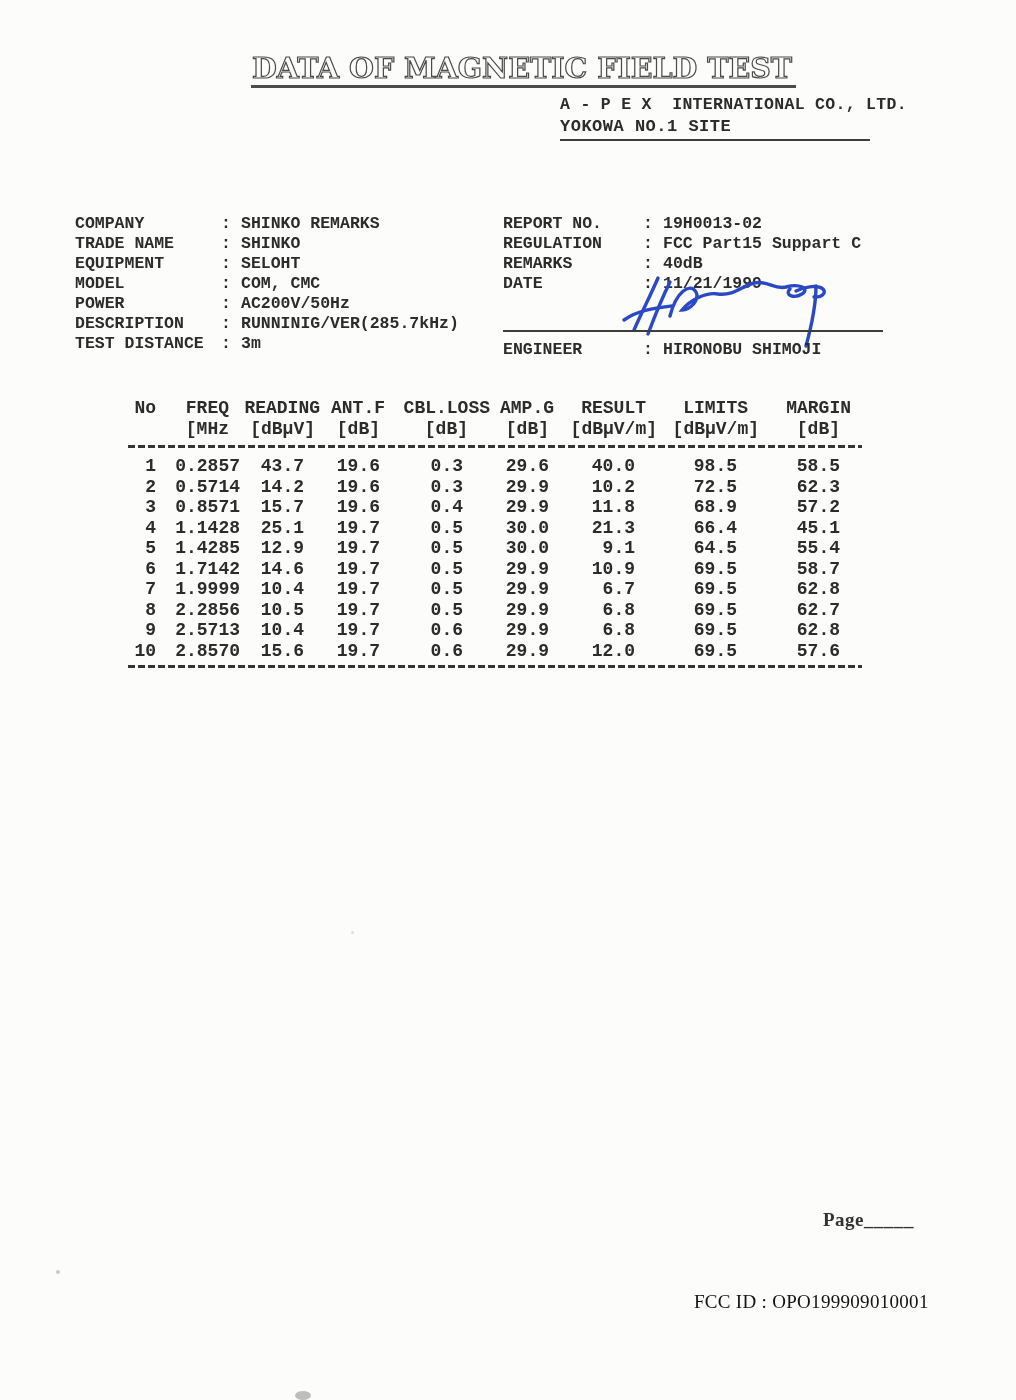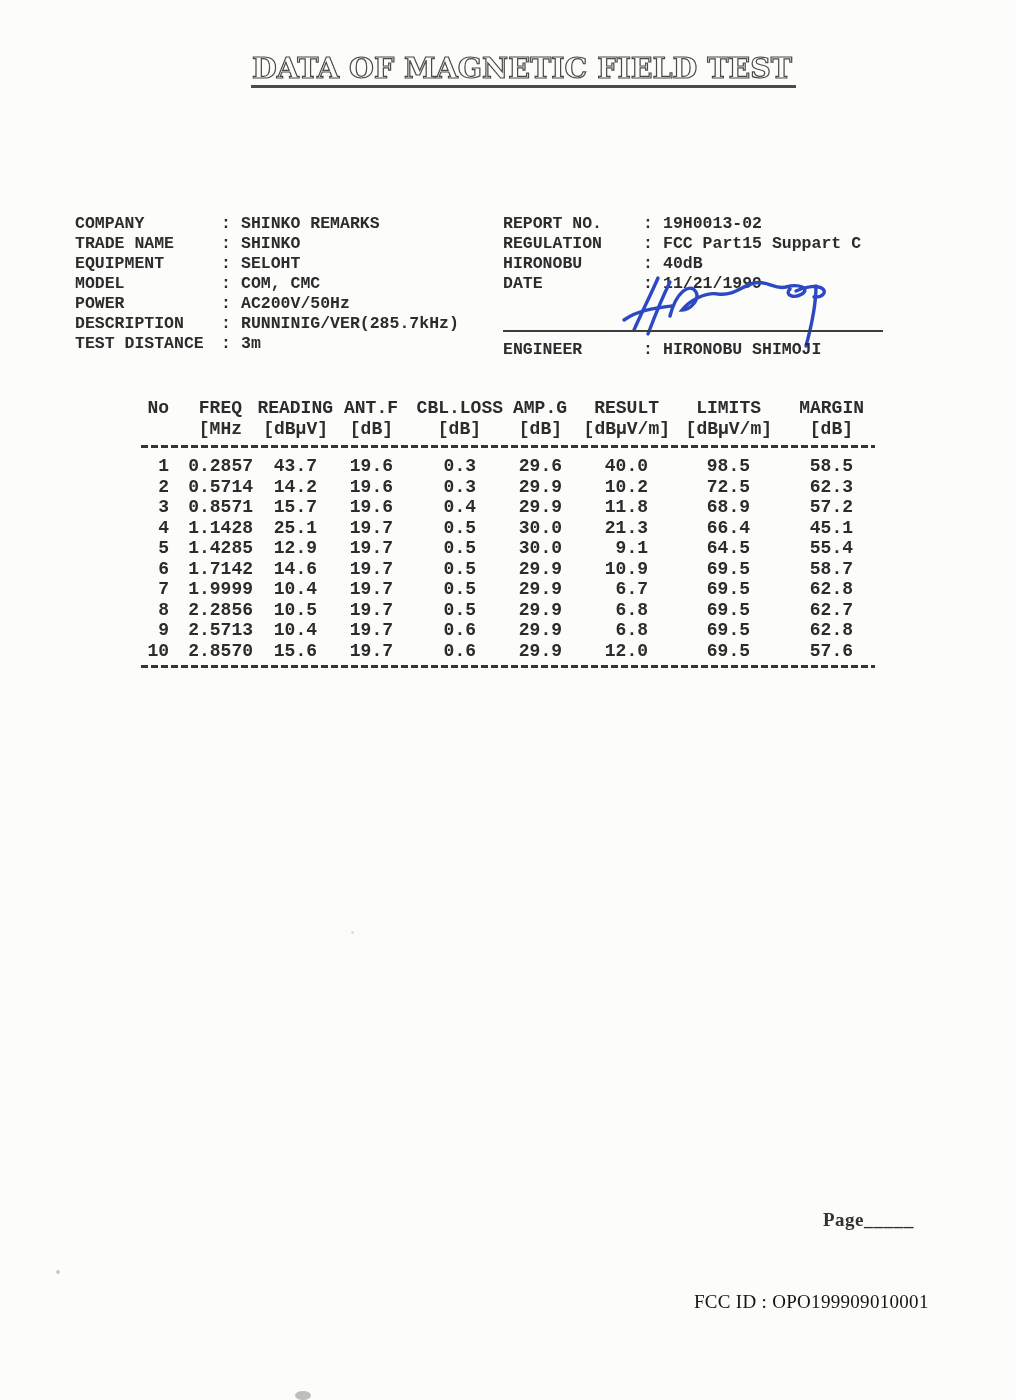--- a/index.html
+++ b/index.html
@@ -34,21 +34,21 @@
   .info-right .ilab{width:140px;}
   .icolon{width:10px;}
   .ival{margin-left:10px;}
   
   .sig-svg{position:absolute;left:612px;top:262px;width:278px;height:92px;}
   .sig-line{position:absolute;left:503px;top:330px;width:380px;height:2px;background:#3d3d3d;}
   .engineer-row{position:absolute;left:503px;top:340px;display:flex;font-size:16.5px;font-weight:700;white-space:pre;}
   .engineer-row .ilab{width:140px;}
   .engineer-row .ival{margin-left:10px;}
   
-  .data-table{position:absolute;left:139px;top:398px;width:740px;font-size:18px;font-weight:700;}
+  .data-table{position:absolute;left:126px;top:398px;width:740px;font-size:18px;font-weight:700;}
   .t-row{display:flex;height:20.5px;line-height:20px;white-space:pre;}
   .t-cell{display:flex;justify-content:flex-end;align-items:flex-start;}
   .t-dash{
     height:3px;width:734px;margin:6px 0 0 2px;
     background:repeating-linear-gradient(90deg,#353535 0 7px,transparent 7px 10px);
   }
   .t-body{margin-top:8px;}
   .t-dash.bottom{margin-top:4px;}
   
   .formula{position:absolute;left:145px;top:700px;font-size:16.5px;font-weight:700;white-space:pre;}
@@ -72,34 +72,36 @@
 </head>
 <body>
 
 <div class="page">
 
   <svg class="title-svg" viewBox="0 0 580 44">
     <text x="20" y="32" textLength="540" lengthAdjust="spacingAndGlyphs" font-family="DejaVu Serif, serif" font-size="27" font-weight="bold" fill="none" stroke="#4a4a4a" stroke-width="1.15">DATA OF MAGNETIC FIELD TEST</text>
   </svg>
   <div class="title-underline"></div>
 
+  <div class="org-line">A - P E X  INTERNATIONAL CO., LTD.</div>
+  <div class="site-line">YOKOWA NO.1 SITE</div>
 
   <div class="info-block info-left" id="info-left">
       <div class="irow"><span class="ilab">COMPANY</span><span class="icolon">:</span><span class="ival">SHINKO REMARKS</span></div>
       <div class="irow"><span class="ilab">TRADE NAME</span><span class="icolon">:</span><span class="ival">SHINKO</span></div>
       <div class="irow"><span class="ilab">EQUIPMENT</span><span class="icolon">:</span><span class="ival">SELOHT</span></div>
       <div class="irow"><span class="ilab">MODEL</span><span class="icolon">:</span><span class="ival">COM, CMC</span></div>
       <div class="irow"><span class="ilab">POWER</span><span class="icolon">:</span><span class="ival">AC200V/50Hz</span></div>
       <div class="irow"><span class="ilab">DESCRIPTION</span><span class="icolon">:</span><span class="ival">RUNNINIG/VER(285.7kHz)</span></div>
       <div class="irow"><span class="ilab">TEST DISTANCE</span><span class="icolon">:</span><span class="ival">3m</span></div>
     </div>
   <div class="info-block info-right" id="info-right">
       <div class="irow"><span class="ilab">REPORT NO.</span><span class="icolon">:</span><span class="ival">19H0013-02</span></div>
       <div class="irow"><span class="ilab">REGULATION</span><span class="icolon">:</span><span class="ival">FCC Part15 Suppart C</span></div>
-      <div class="irow"><span class="ilab">HIRONOBU</span><span class="icolon">:</span><span class="ival">40dB</span></div>
+      <div class="irow"><span class="ilab">REMARKS</span><span class="icolon">:</span><span class="ival">40dB</span></div>
       <div class="irow"><span class="ilab">DATE</span><span class="icolon">:</span><span class="ival">11/21/1999</span></div>
     </div>
 
   <svg class="sig-svg" viewBox="0 0 278 92">
     <g fill="none" stroke="#2b49c4" stroke-width="3.4" stroke-linecap="round">
       <path d="M36 72 C42 56 50 36 58 20"></path>
       <path d="M22 68 C30 50 40 30 46 16"></path>
       <path d="M12 58 C26 48 44 46 60 44"></path>
       <path d="M58 54 C64 30 78 20 84 30 C88 38 78 48 70 48 C78 38 94 30 106 32 C122 34 130 24 142 21 C156 18 162 28 174 25 C188 21 198 27 190 32 C182 37 172 33 178 27"></path>
       <path d="M184 29 C194 24 206 23 211 27 C215 31 209 36 202 35"></path>

